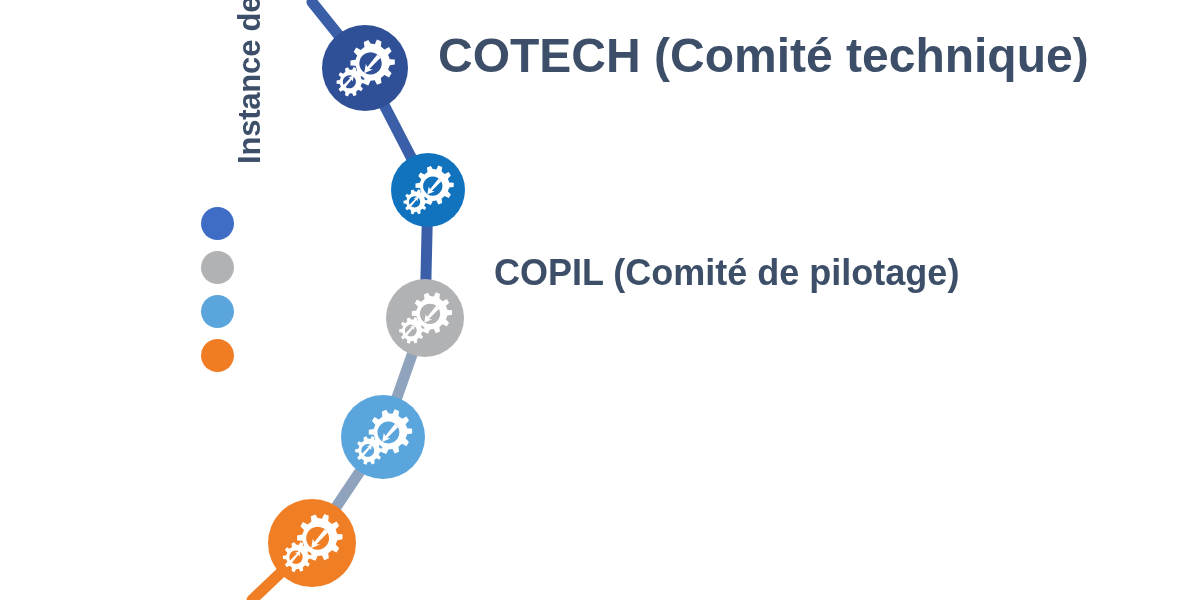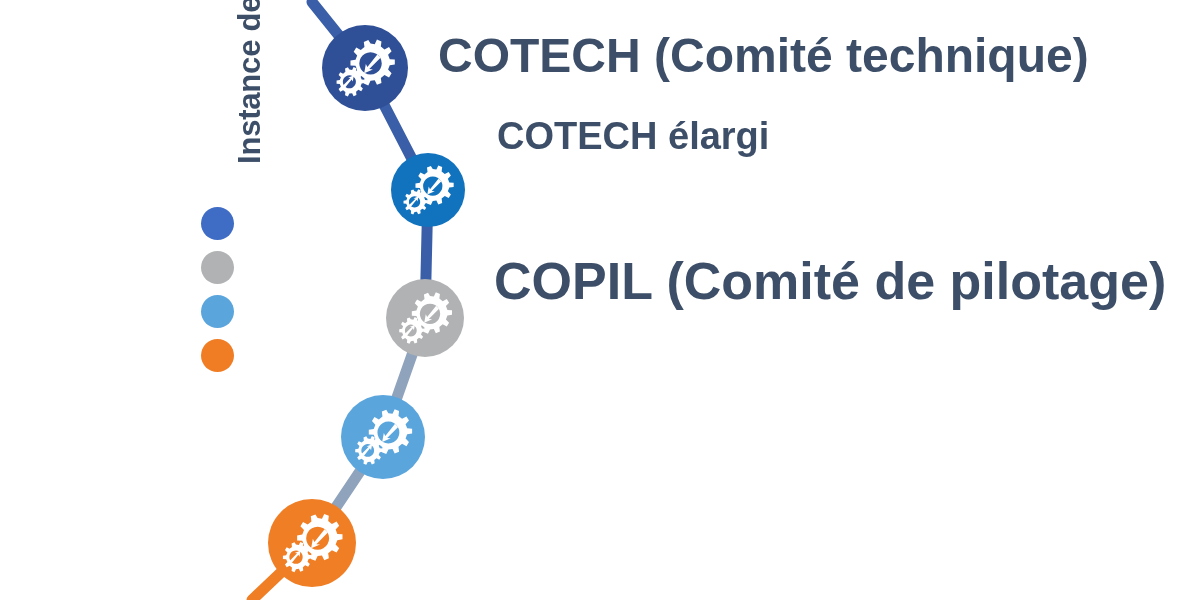--- a/index.html
+++ b/index.html
@@ -65,21 +65,21 @@
   .node-label .sub {
     font-size: 0.515em;
     font-weight: normal;
     letter-spacing: -0.1px;
   }
   .node-label .sub b {
     font-weight: bold;
   }
   #label-0 { left: 438px; top: 20px;  font-size: 48px; margin-top: 12px; }
   #label-1 { left: 497px; top: 117px; font-size: 38px; }
-  #label-2 { left: 494px; top: 255px; font-size: 52px; text-align: right; }
+  #label-2 { left: 494px; top: 255px; font-size: 36px; text-align: right; }
   #label-3 { left: 452px; top: 410px; font-size: 38px; }
   #label-4 { left: 361px; top: 514px; font-size: 35px; }
 </style>
 </head>
 <body>
 
 <div id="stage">
 
   <svg id="diagram-svg" viewBox="0 0 1200 600">
     <defs>
@@ -159,20 +159,17 @@
   <div class="legend" id="legend">
       <div class="legend-dot" style="background: rgb(63, 108, 196);"></div>
       <div class="legend-dot" style="background: rgb(176, 178, 180);"></div>
       <div class="legend-dot" style="background: rgb(91, 165, 221);"></div>
       <div class="legend-dot" style="background: rgb(240, 125, 36);"></div>
     </div>
 
   <div class="node-label" id="label-0">
     <span>COTECH (Comité technique)</span>
   </div>
-  <div class="node-label" id="label-1">
-    <span>COTECH élargi</span>
-  </div>
   <div class="node-label" id="label-2">
     <span>COPIL (Comité de pilotage)</span>
   </div>
 
 </div>
 
 </body></html>

